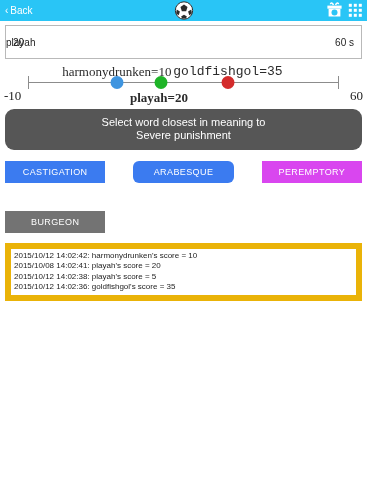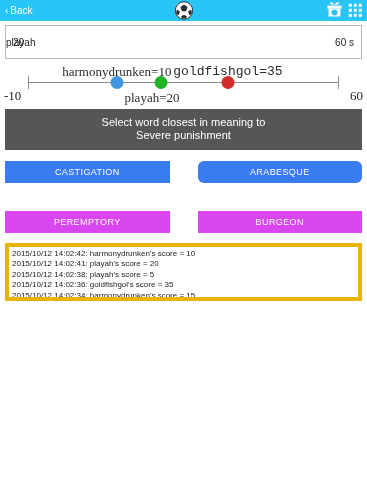--- a/index.html
+++ b/index.html
@@ -119,21 +119,21 @@
     text-align: center;
     padding: 7px 4px 8px 4px;
     font-size: 11px;
     line-height: 13px;
   }
 
   
   .answers {
     margin: 11px 5px 0 5px;
     display: grid;
-    grid-template-columns: 1fr 1fr;
+    grid-template-columns: 1fr 1fr 1fr;
     grid-gap: 8px 8px;
     gap: 28px;
   }
   .answer-btn {
     background: #3b7bf0;
     color: #ffffff;
     border: none;
     height: 22px;
     font-size: 9px;
     letter-spacing: 0.4px;
@@ -141,21 +141,21 @@
     display: flex;
     align-items: center;
     justify-content: center;
     cursor: pointer;
   }
 
   
   .log-panel {
     margin: 10px 5px 0 5px;
     height: 58px;
-    border: 4px solid #eab308;
+    border: 6px solid #eab308;
     background: #ffffff;
     overflow: hidden;
     padding: 2px 0 0 3px;
   }
   .log-line {
     font-size: 8px;
     line-height: 10.4px;
     color: #1d1d1d;
     white-space: nowrap;
   }
@@ -217,37 +217,37 @@
 <div class="axis-area">
   <div class="axis-line"></div>
   <div class="axis-cap left"></div>
   <div class="axis-cap right"></div>
   <span class="axis-endlabel left">-10</span>
   <span class="axis-endlabel right">60</span>
   <div id="axis-markers">
       <div class="marker" style="left: 116.857px; background: rgb(63, 149, 224);"></div>
       <div class="marker-label above" style="left: 116.857px;">harmonydrunken=10</div>
       <div class="marker" style="left: 161.286px; background: rgb(31, 180, 40);"></div>
-      <div class="marker-label below" style="left: 152px;">playah=20</div>
+      <div class="marker-label below" style="left: 159px; font-weight: bold;">playah=20</div>
       <div class="marker" style="left: 227.929px; background: rgb(212, 43, 43);"></div>
       <div class="marker-label above" style="left: 227.929px; font-family: Liberation Mono, monospace;">goldfishgol=35</div>
     </div>
 </div>
 
-<div class="prompt" style="background: rgb(86, 86, 86);">
+<div class="prompt" style="background: rgb(86, 86, 86); border-radius: 9px;">
   <div>Select word closest in meaning to</div>
   <div>Severe punishment</div>
 </div>
 
 <div class="answers">
   <button class="answer-btn" style="background: rgb(59, 123, 240);">CASTIGATION</button>
   <button class="answer-btn" style="background: rgb(59, 123, 240); border-radius: 6px;">ARABESQUE</button>
   <button class="answer-btn" style="background: #d946ef;">PEREMPTORY</button>
-  <button class="answer-btn" style="background: #d946ef;">BURGEON</button>
+  <button class="answer-btn" style="background: #737373;">BURGEON</button>
 </div>
 
 <div class="log-panel">
   <div class="log-line">2015/10/12 14:02:42: harmonydrunken's score = 10</div>
-  <div class="log-line">2015/10/12 14:02:41: playah's score = 20</div>
+  <div class="log-line">2015/10/08 14:02:41: playah's score = 20</div>
   <div class="log-line">2015/10/12 14:02:38: playah's score = 5</div>
   <div class="log-line">2015/10/12 14:02:36: goldfishgol's score = 35</div>
   <div class="log-line">2015/10/12 14:02:34: harmonydrunken's score = 15</div>
 </div>
 
 </body></html>

